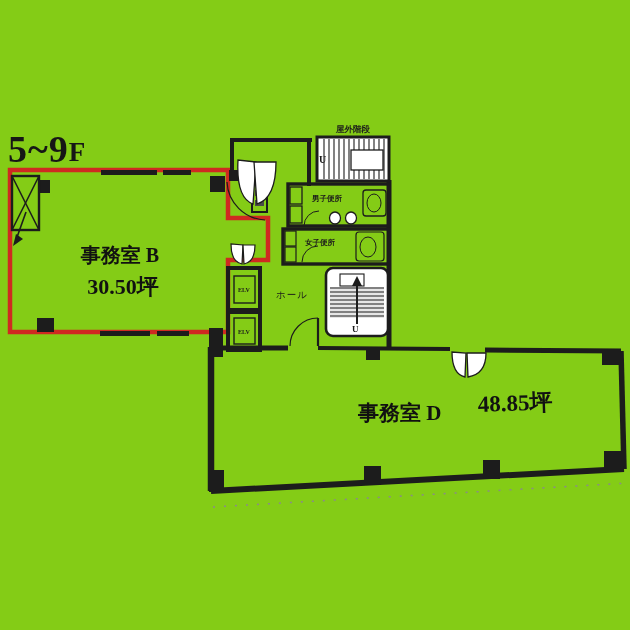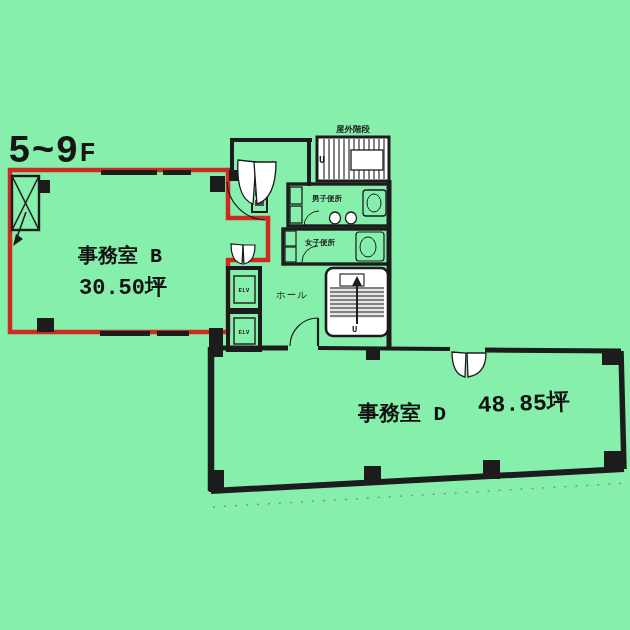--- a/index.html
+++ b/index.html
@@ -1,18 +1,18 @@
 <!DOCTYPE html>
 <html><head>
 <meta charset="utf-8">
 <style>
   html,body{margin:0;padding:0;background:#ffffff;}
   .canvas{
-    position:relative;width:630px;height:630px;background:#86efac;
-    font-family:Liberation Mono, monospace;
+    position:relative;width:630px;height:630px;background:#84cc16;
+    font-family:Liberation Serif, serif;
     overflow:hidden;
   }
   svg{position:absolute;left:0;top:0;}
   text{fill:#1b1b1b;}
   .room-label{font-weight:700;fill:#111;}
   .tiny-label{font-weight:700;fill:#1b1b1b;}
   .floor-label{font-weight:600;fill:#161616;letter-spacing:1px;}
 </style>
 </head>
 <body>

